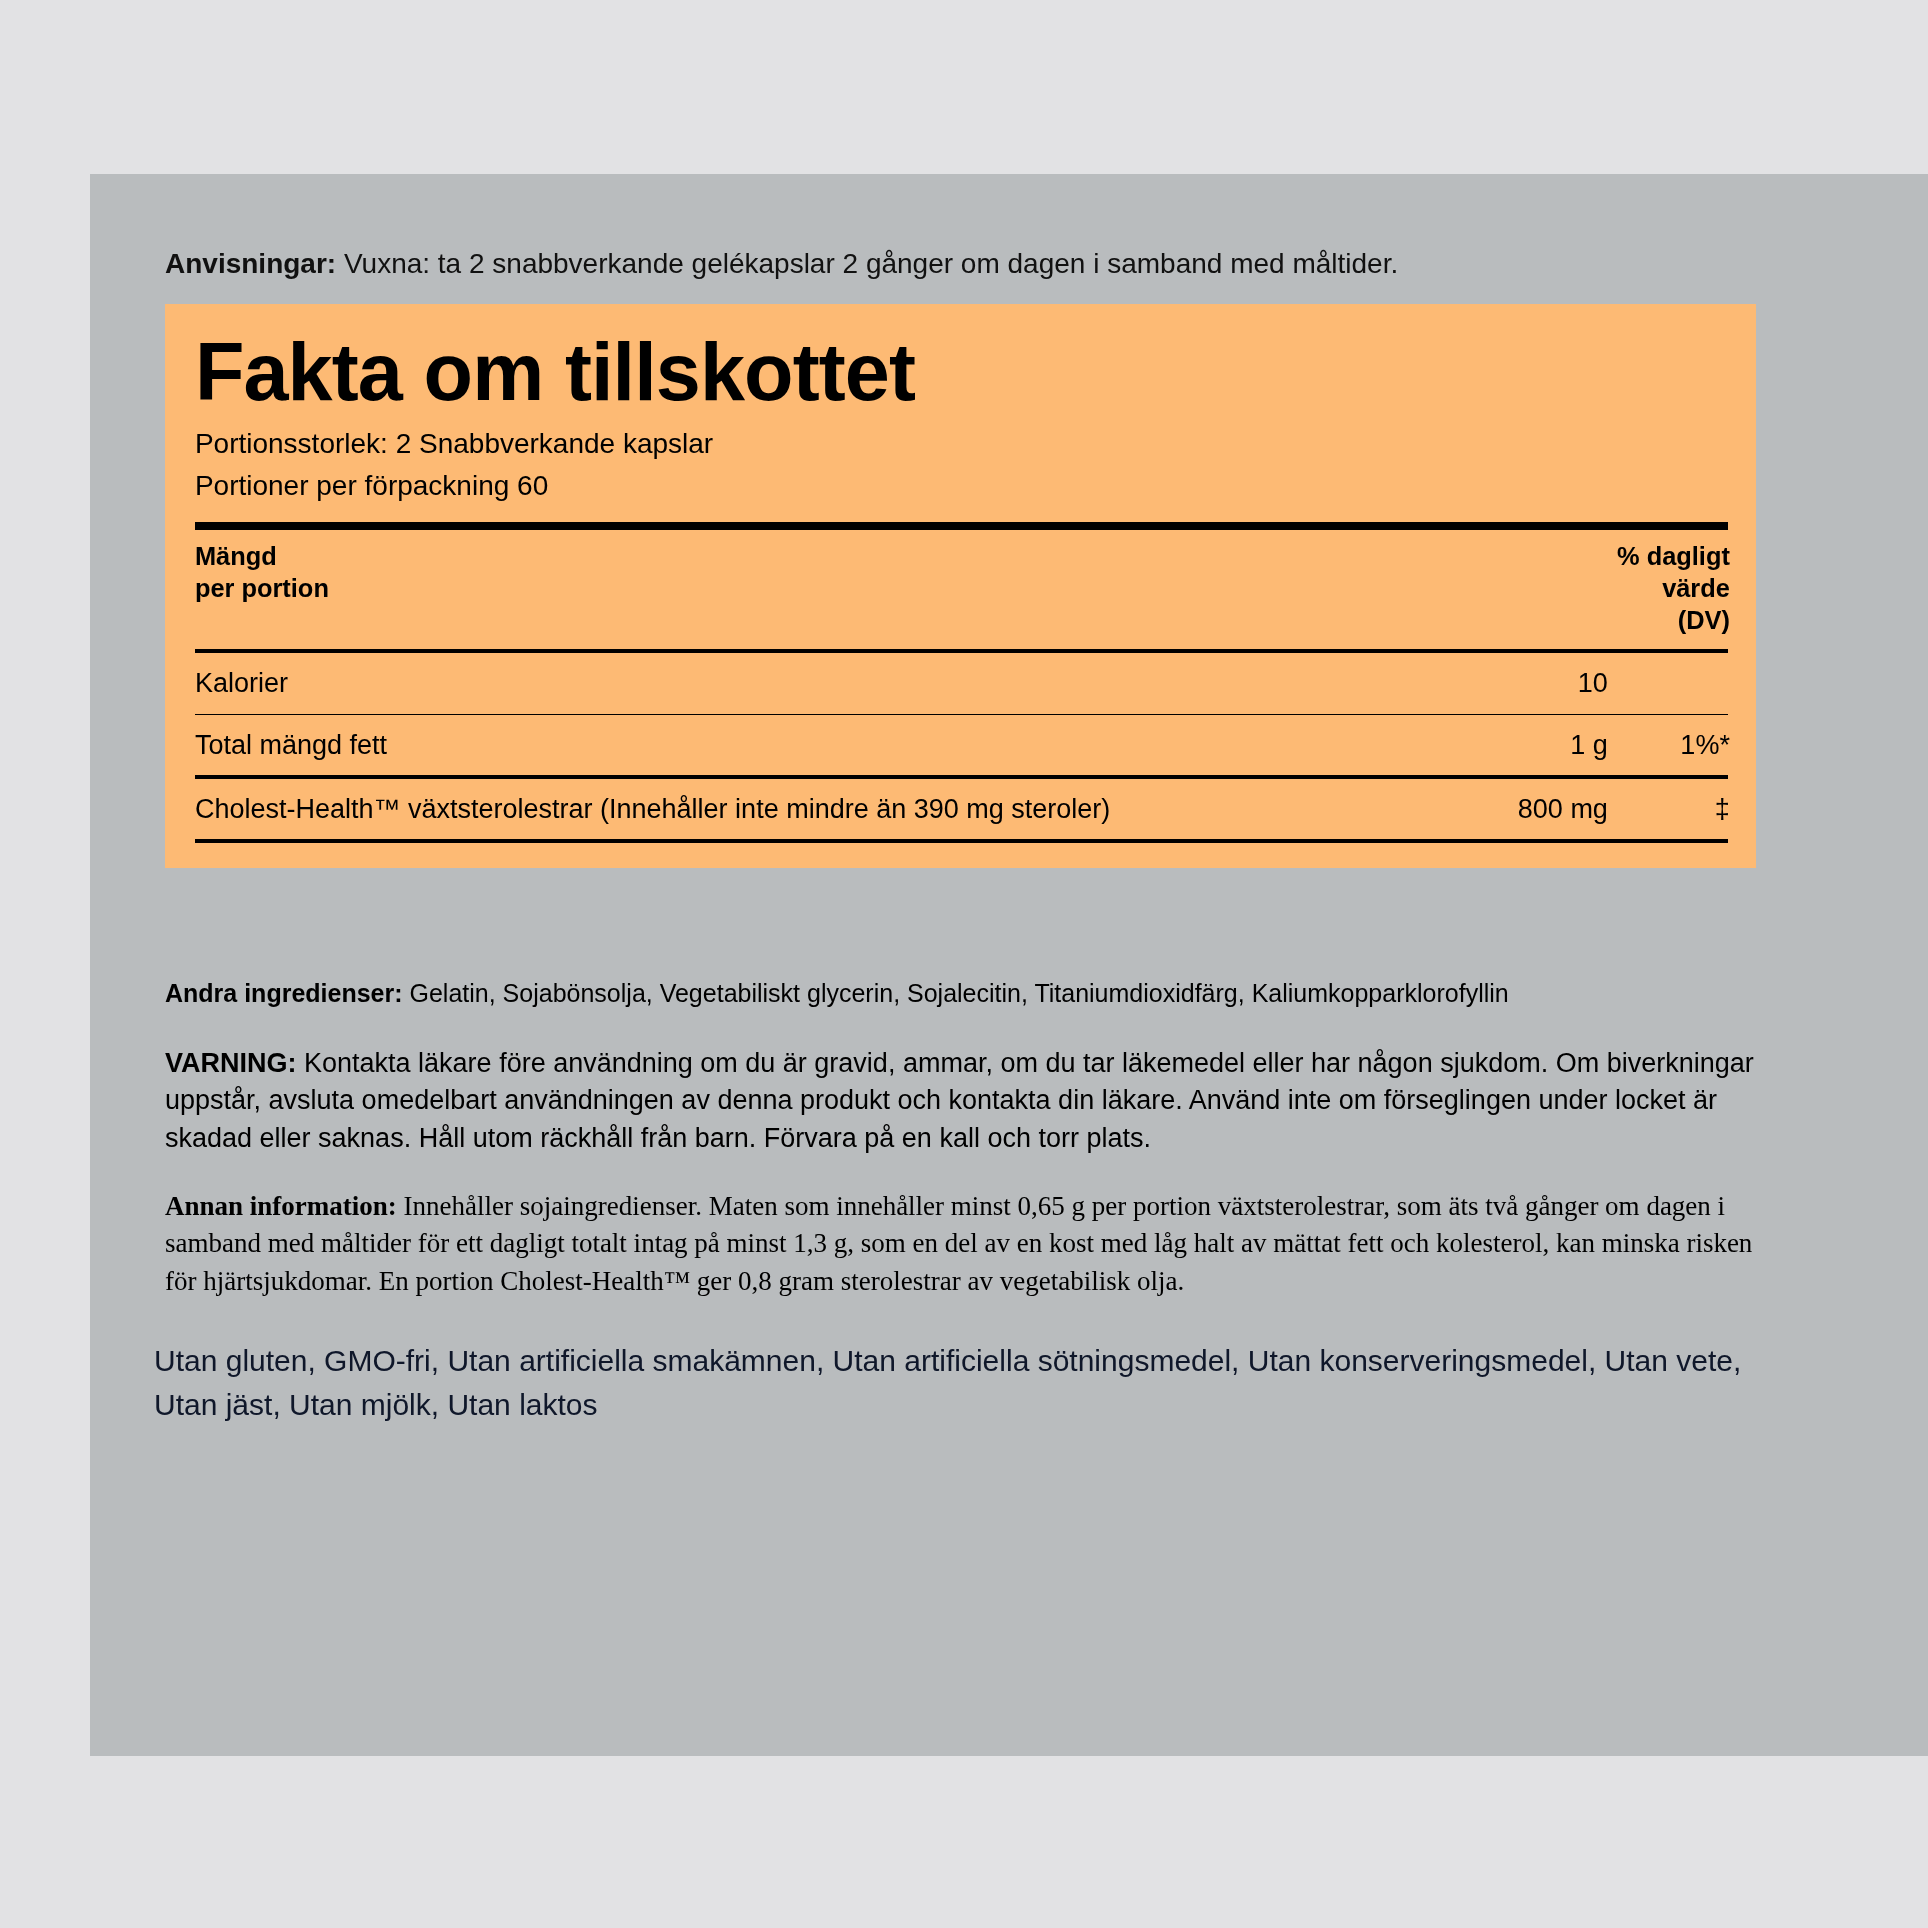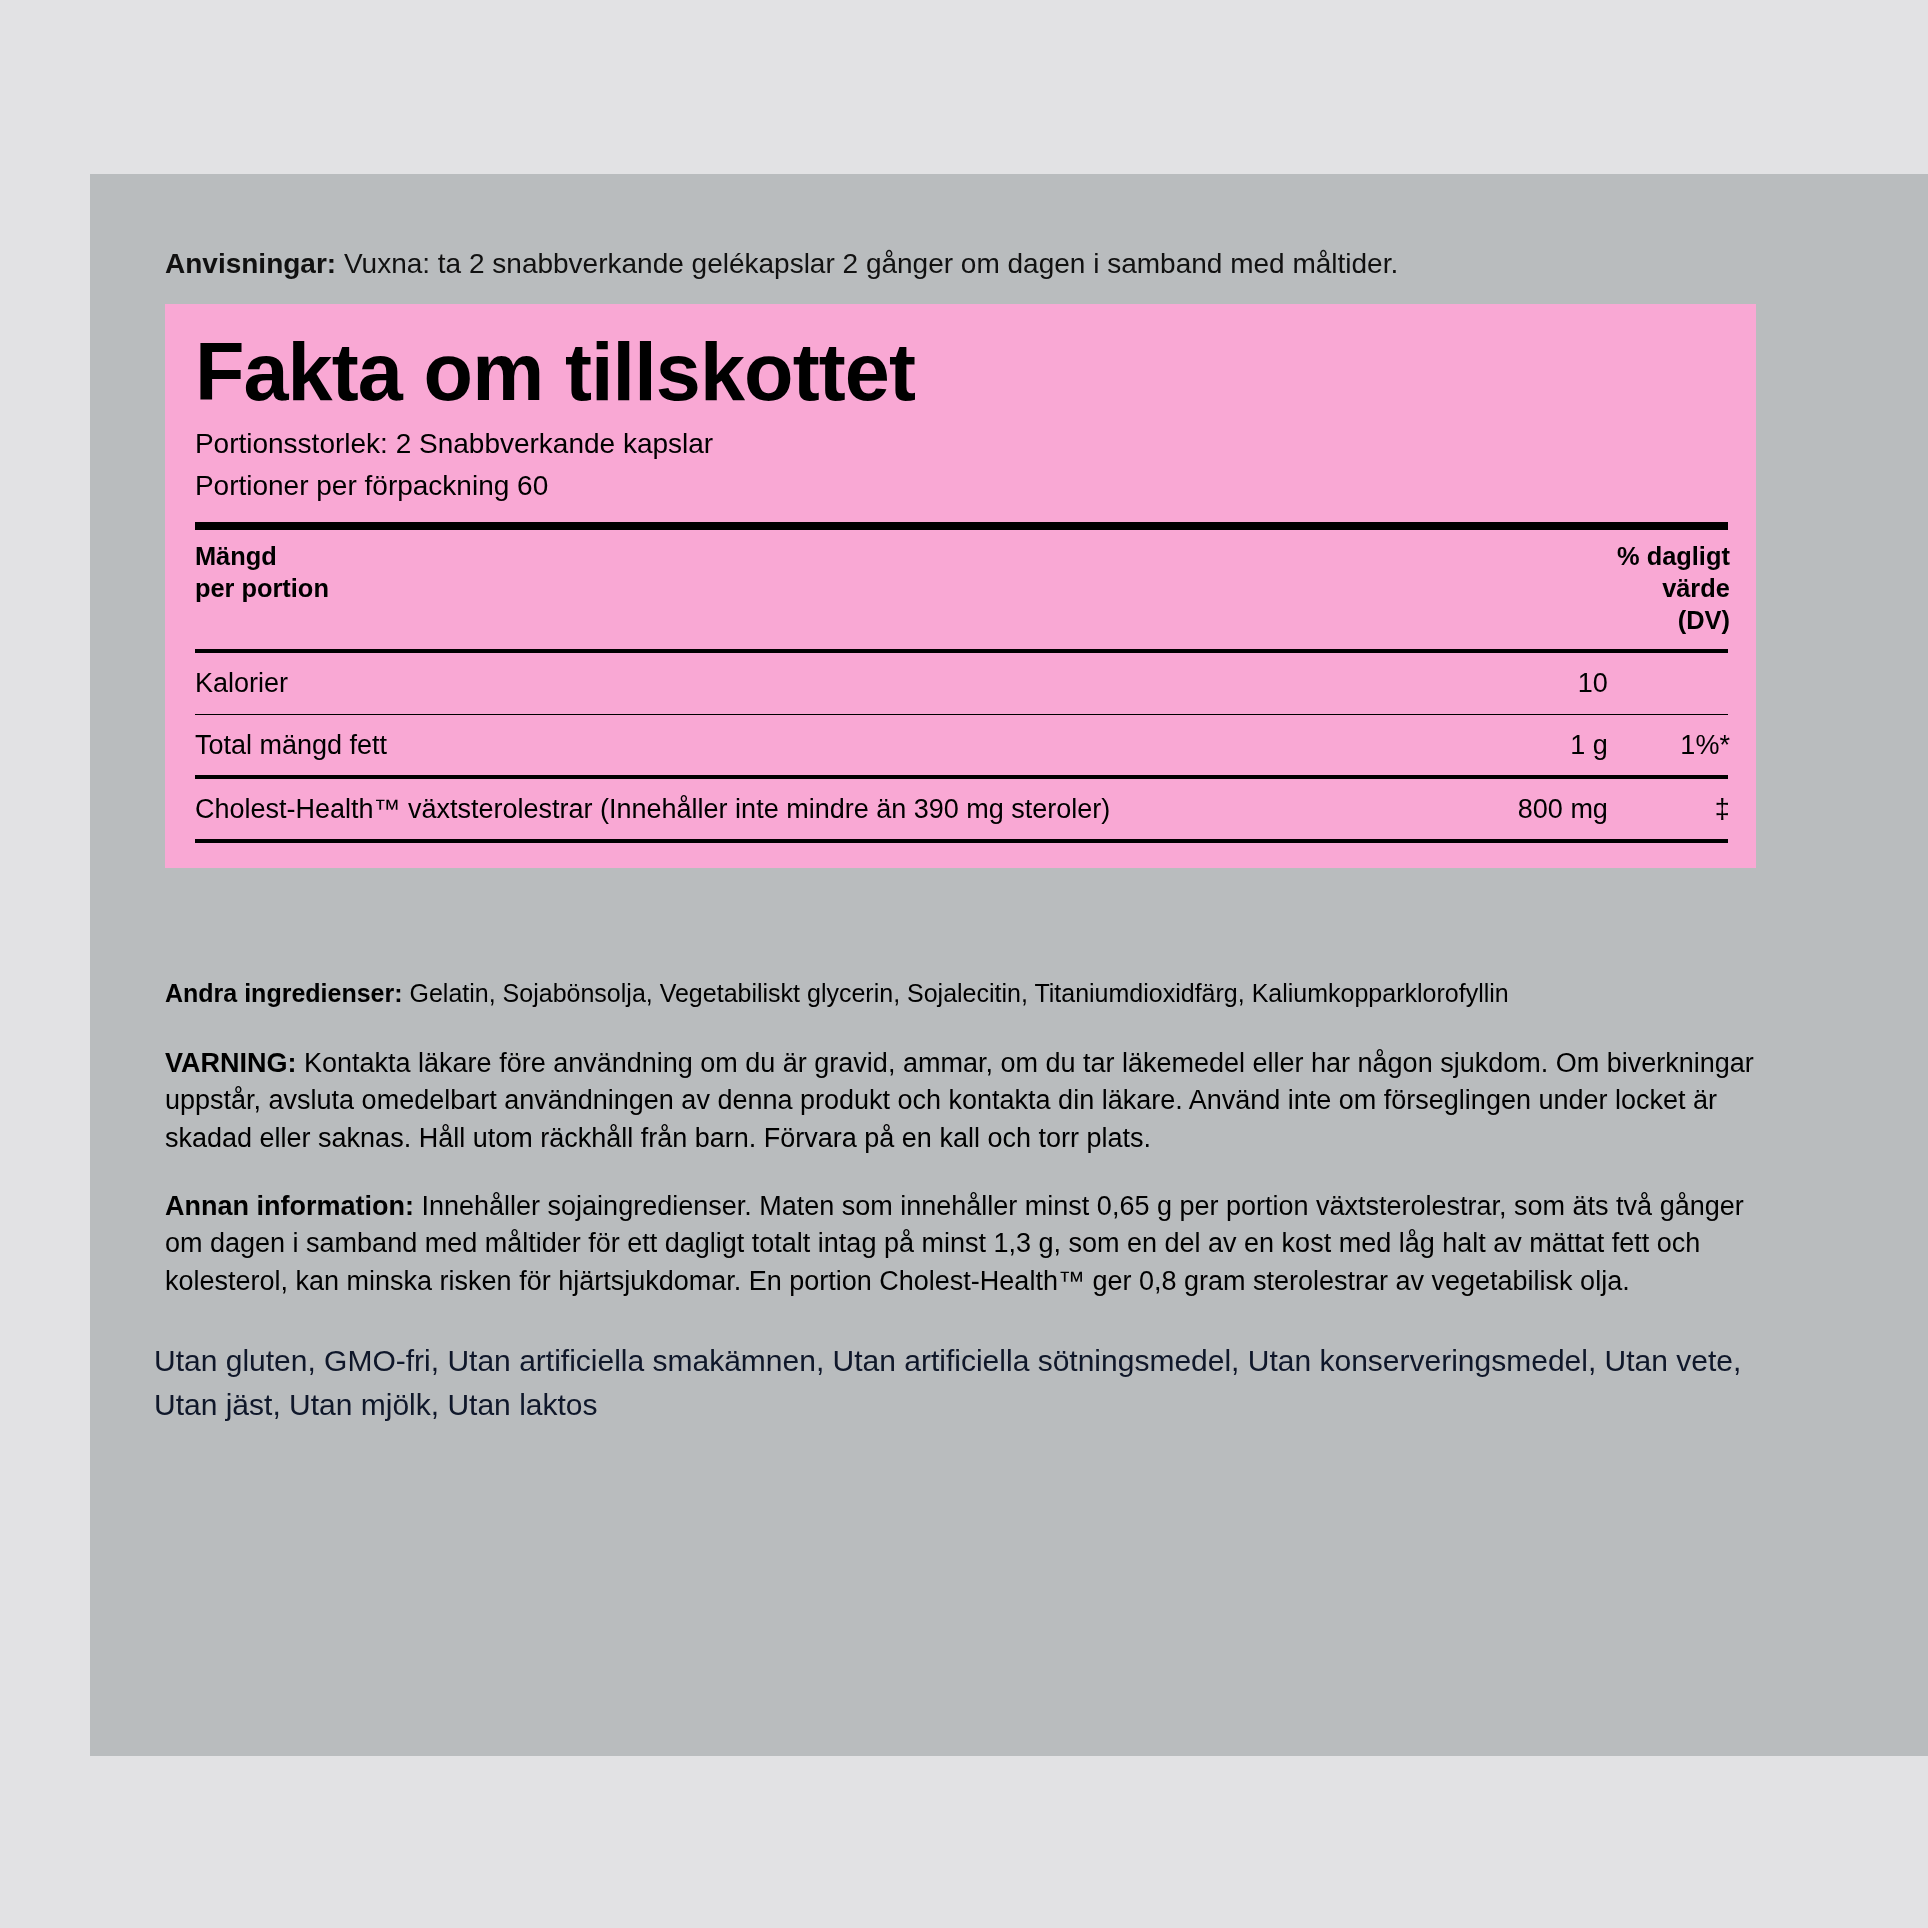--- a/index.html
+++ b/index.html
@@ -34,21 +34,21 @@
     line-height: 1.35;
     color: #111;
   }
   .directions b { font-weight: bold; }
 
   .factsbox {
     position: absolute;
     left: 75px;
     top: 130px;
     width: 1591px;
-    background: #f9a8d4;
+    background: #fdba74;
     box-sizing: border-box;
     padding: 17px 28px 24.5px 28px;
   }
 
   .facts-title {
     font-size: 81px;
     font-weight: bold;
     letter-spacing: -0.9px;
     line-height: 1.05;
     margin: 9.4px 0 7.5px 1.9px;
@@ -128,20 +128,21 @@
     font-size: 27px;
     line-height: 1.38;
   }
   .additional {
     position: absolute;
     left: 75px;
     top: 1243px;
     width: 1601px;
     font-size: 27px;
     line-height: 1.38;
+    font-family: Liberation Serif, serif;
   }
   .claims {
     position: absolute;
     left: 64px;
     top: 1422px;
     width: 1657px;
     font-size: 30px;
     line-height: 1.45;
     color: #0f172a;
   }

